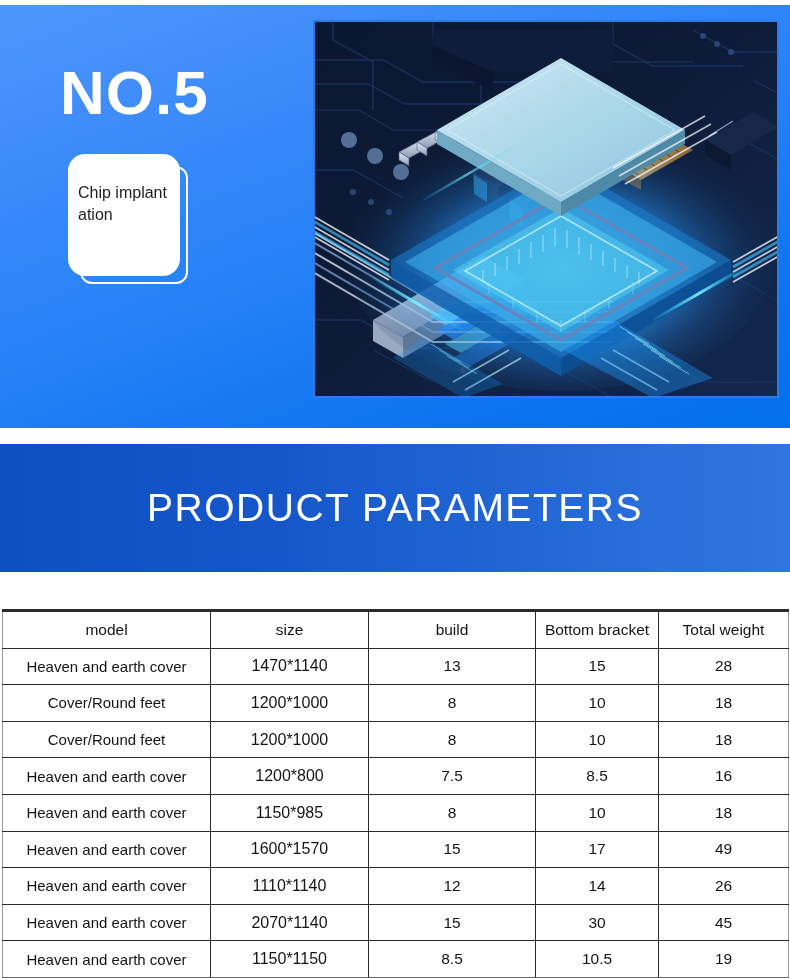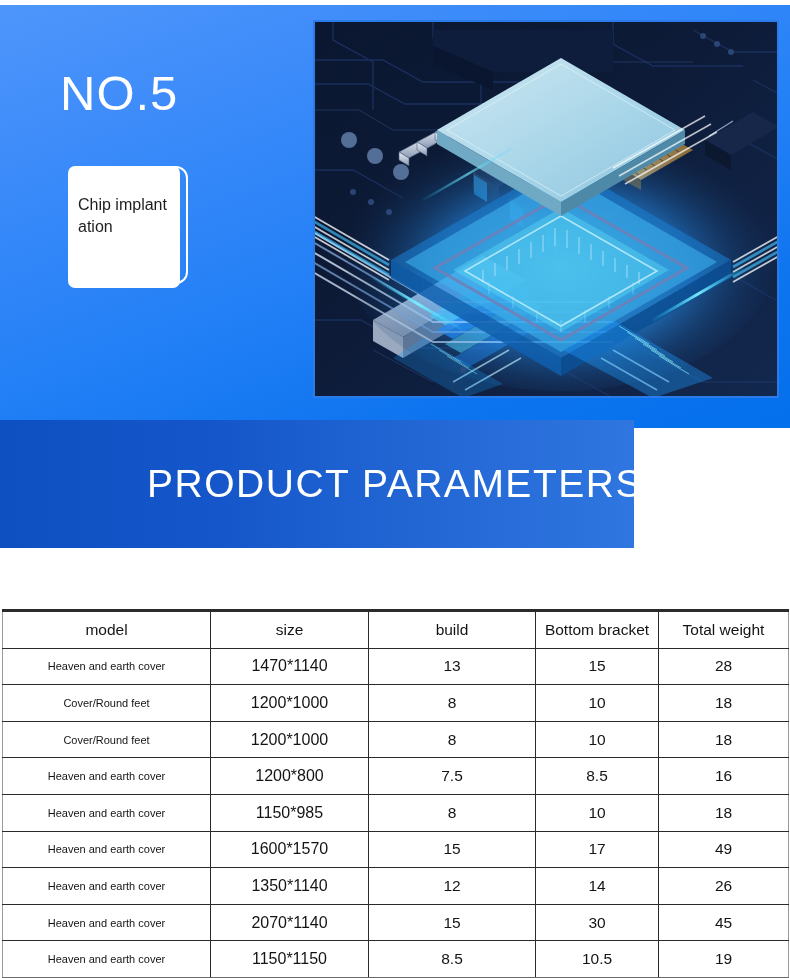--- a/index.html
+++ b/index.html
@@ -24,25 +24,25 @@
     width: 790px;
     height: 423px;
     background: linear-gradient(160deg, #4e96fb 0%, #3e8cfa 22%, #2380f6 55%, #0d74ef 80%, #0470ec 100%);
     overflow: hidden;
   }
 
   .hero-no {
     position: absolute;
     left: 60px;
     top: 52px;
-    font-size: 49px;
+    font-size: 62px;
     line-height: 72px;
     letter-spacing: 1px;
     color: #ffffff;
-    font-weight: 400;
+    font-weight: 700;
     white-space: nowrap;
   }
 
   
   .card-stack {
     position: absolute;
     left: 68px;
     top: 149px;
     width: 124px;
     height: 134px;
@@ -53,25 +53,25 @@
     top: 12px;
     width: 108px;
     height: 118px;
     border: 2px solid #ffffff;
     border-radius: 12px;
     box-sizing: border-box;
   }
   .card-front {
     position: absolute;
     left: 0;
-    top: 12px;
+    top: 0;
     width: 112px;
     height: 122px;
     background: #ffffff;
-    border-radius: 7px;
+    border-radius: 17px;
     box-sizing: border-box;
   }
   .card-front-label {
     position: absolute;
     left: 10px;
     top: 28px;
     width: 96px;
     color: #1d1d1d;
     font-size: 16px;
     line-height: 22px;
@@ -100,22 +100,22 @@
     height: 378px;
     overflow: hidden;
     background: #0a1426;
   }
   .chip-svg { display:block; width:466px; height:378px; }
 
   
   .banner {
     position: absolute;
     left: 0;
-    top: 420px;
-    width: 634px;
+    top: 444px;
+    width: 790px;
     height: 128px;
     background: linear-gradient(90deg, #0e4fc2 0%, #1557ca 35%, #2468d5 70%, #2f76e0 100%);
   }
   .banner-title {
     position: absolute;
     left: 0;
     top: 0;
     width: 790px;
     height: 128px;
     display: flex;
@@ -166,21 +166,21 @@
   table.spec-table th {
     border-bottom: 1px solid #2b2b2b;
   }
   table.spec-table tr:last-child td {
     border-bottom: none;
   }
   table.spec-table th:first-child,
   table.spec-table td:first-child { border-left: 1px solid #9a9a9a; }
   table.spec-table th:last-child,
   table.spec-table td:last-child { border-right: 1px solid #9a9a9a; }
-  table.spec-table td.model-cell { font-size: 11px; margin-top: 48px; }
+  table.spec-table td.model-cell { font-size: 15px; margin-top: 48px; }
   table.spec-table td.size-cell { font-size: 16px; }
 </style>
 </head>
 <body>
 
 <div class="hero">
 
   <div class="hero-no">NO.5</div>
 
   <div class="card-stack">
@@ -540,21 +540,21 @@
       </tr>
       <tr>
         <td class="model-cell">Heaven and earth cover</td>
         <td class="size-cell">1600*1570</td>
         <td>15</td>
         <td>17</td>
         <td>49</td>
       </tr>
       <tr>
         <td class="model-cell">Heaven and earth cover</td>
-        <td class="size-cell">1350*1140</td>
+        <td class="size-cell">1110*1140</td>
         <td>12</td>
         <td>14</td>
         <td>26</td>
       </tr>
       <tr>
         <td class="model-cell">Heaven and earth cover</td>
         <td class="size-cell">2070*1140</td>
         <td>15</td>
         <td>30</td>
         <td>45</td>

